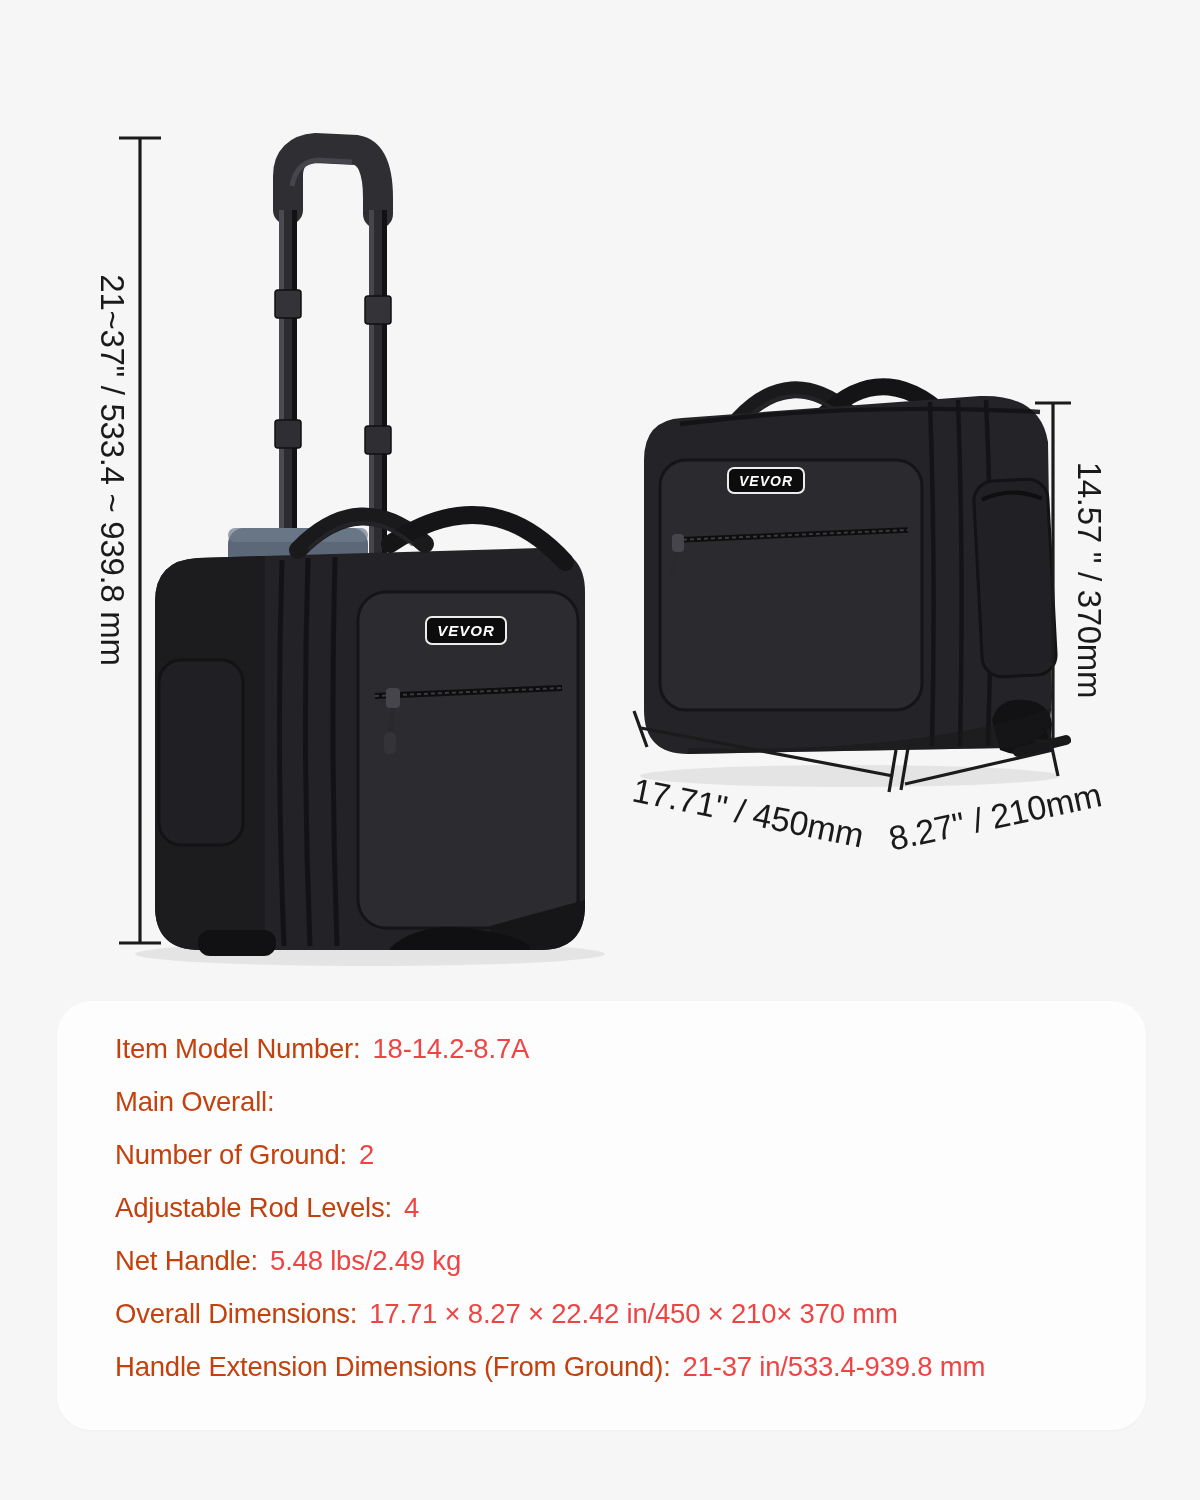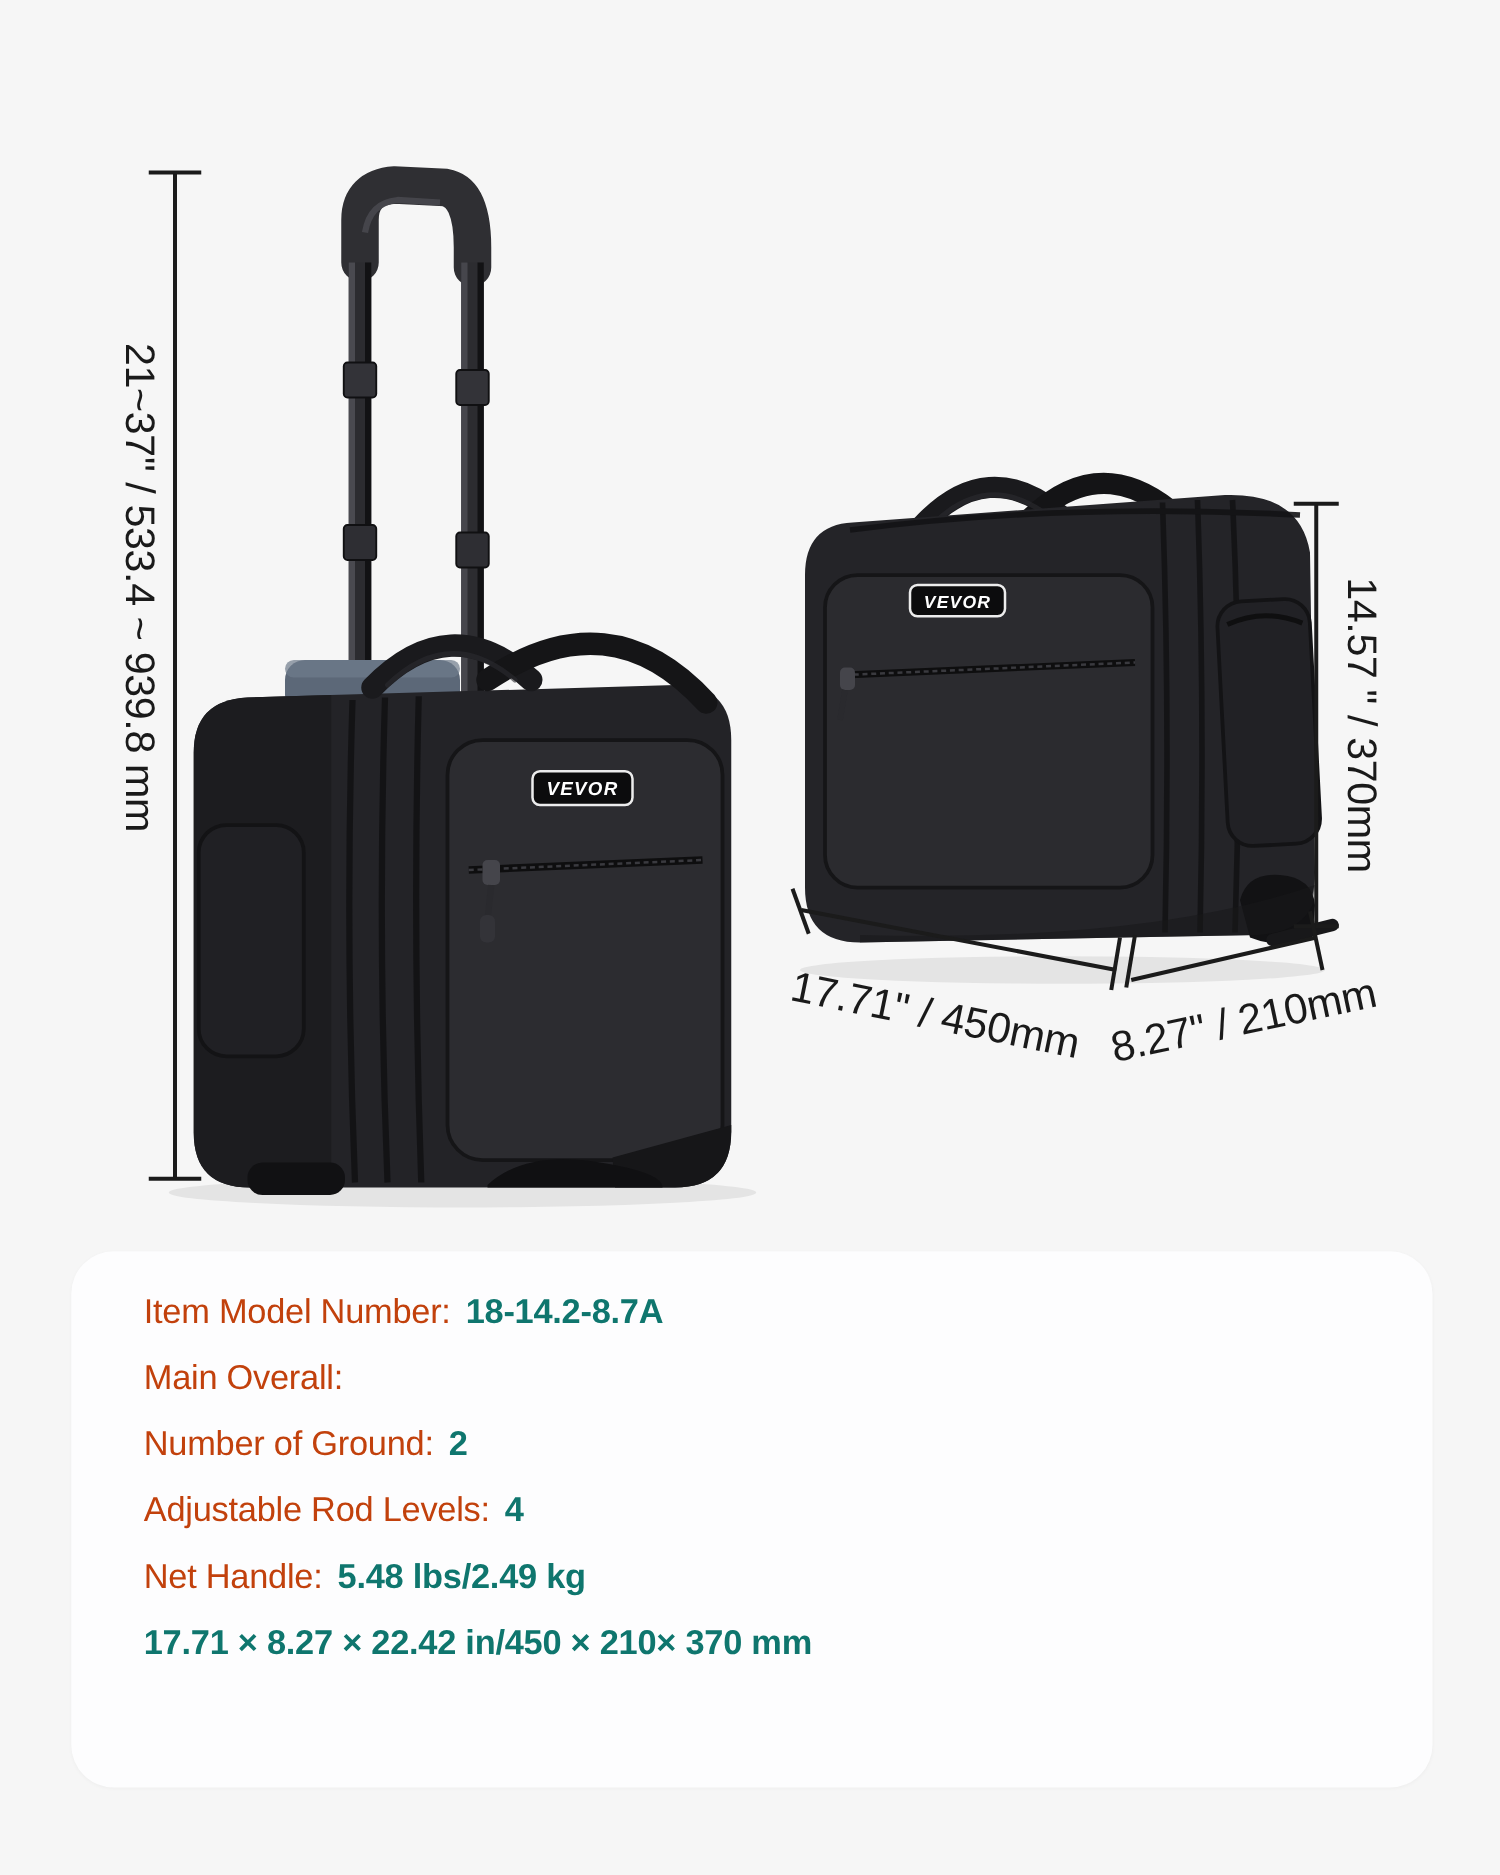--- a/index.html
+++ b/index.html
@@ -41,21 +41,21 @@
   }
   .spec-row{
     display:flex;
     align-items:baseline;
     gap:12px;
     line-height:53px;
     font-size:27.5px;
     white-space:nowrap;
   }
   .spec-row .lbl{color:#c2410c;font-weight:400;letter-spacing:-0.2px;}
-  .spec-row .val{color:#0f766e;font-weight:700;letter-spacing:-0.2px;}
+  .spec-row .val{color:#ef4444;font-weight:400;letter-spacing:-0.2px;}
 </style>
 </head>
 <body>
 
 <div class="canvas">
 
   <svg class="abs" style="left:60px;top:130px;" width="560" height="840" viewBox="0 0 560 840">
 
     <ellipse cx="310" cy="824" rx="235" ry="12" fill="rgba(0,0,0,0.07)"></ellipse>
 
@@ -217,17 +217,22 @@
     </div>
     <div class="spec-row">
       <span class="lbl">Adjustable Rod Levels:</span>
       <span class="val">4</span>
     </div>
     <div class="spec-row">
       <span class="lbl">Net Handle:</span>
       <span class="val">5.48 lbs/2.49 kg</span>
     </div>
     <div class="spec-row">
+      <span class="lbl">Overall Dimensions:</span>
       <span class="val">17.71 × 8.27 × 22.42 in/450 × 210× 370 mm</span>
     </div>
+    <div class="spec-row">
+      <span class="lbl">Handle Extension Dimensions (From Ground):</span>
+      <span class="val">21-37 in/533.4-939.8 mm</span>
+    </div>
   </div>
 
 </div>
 
 </body></html>

